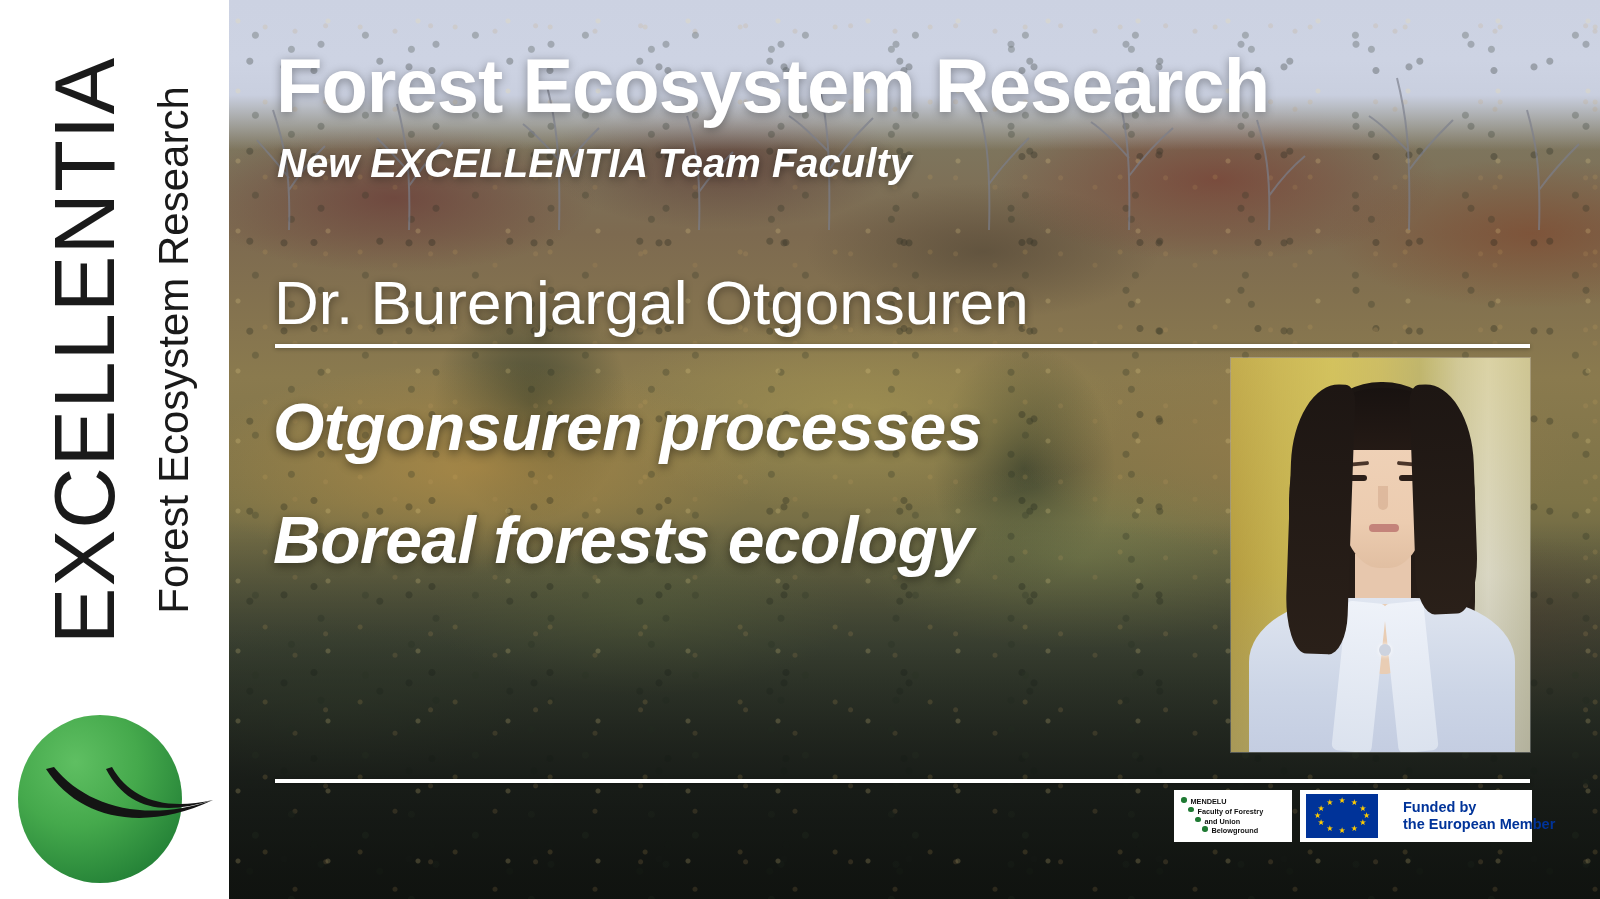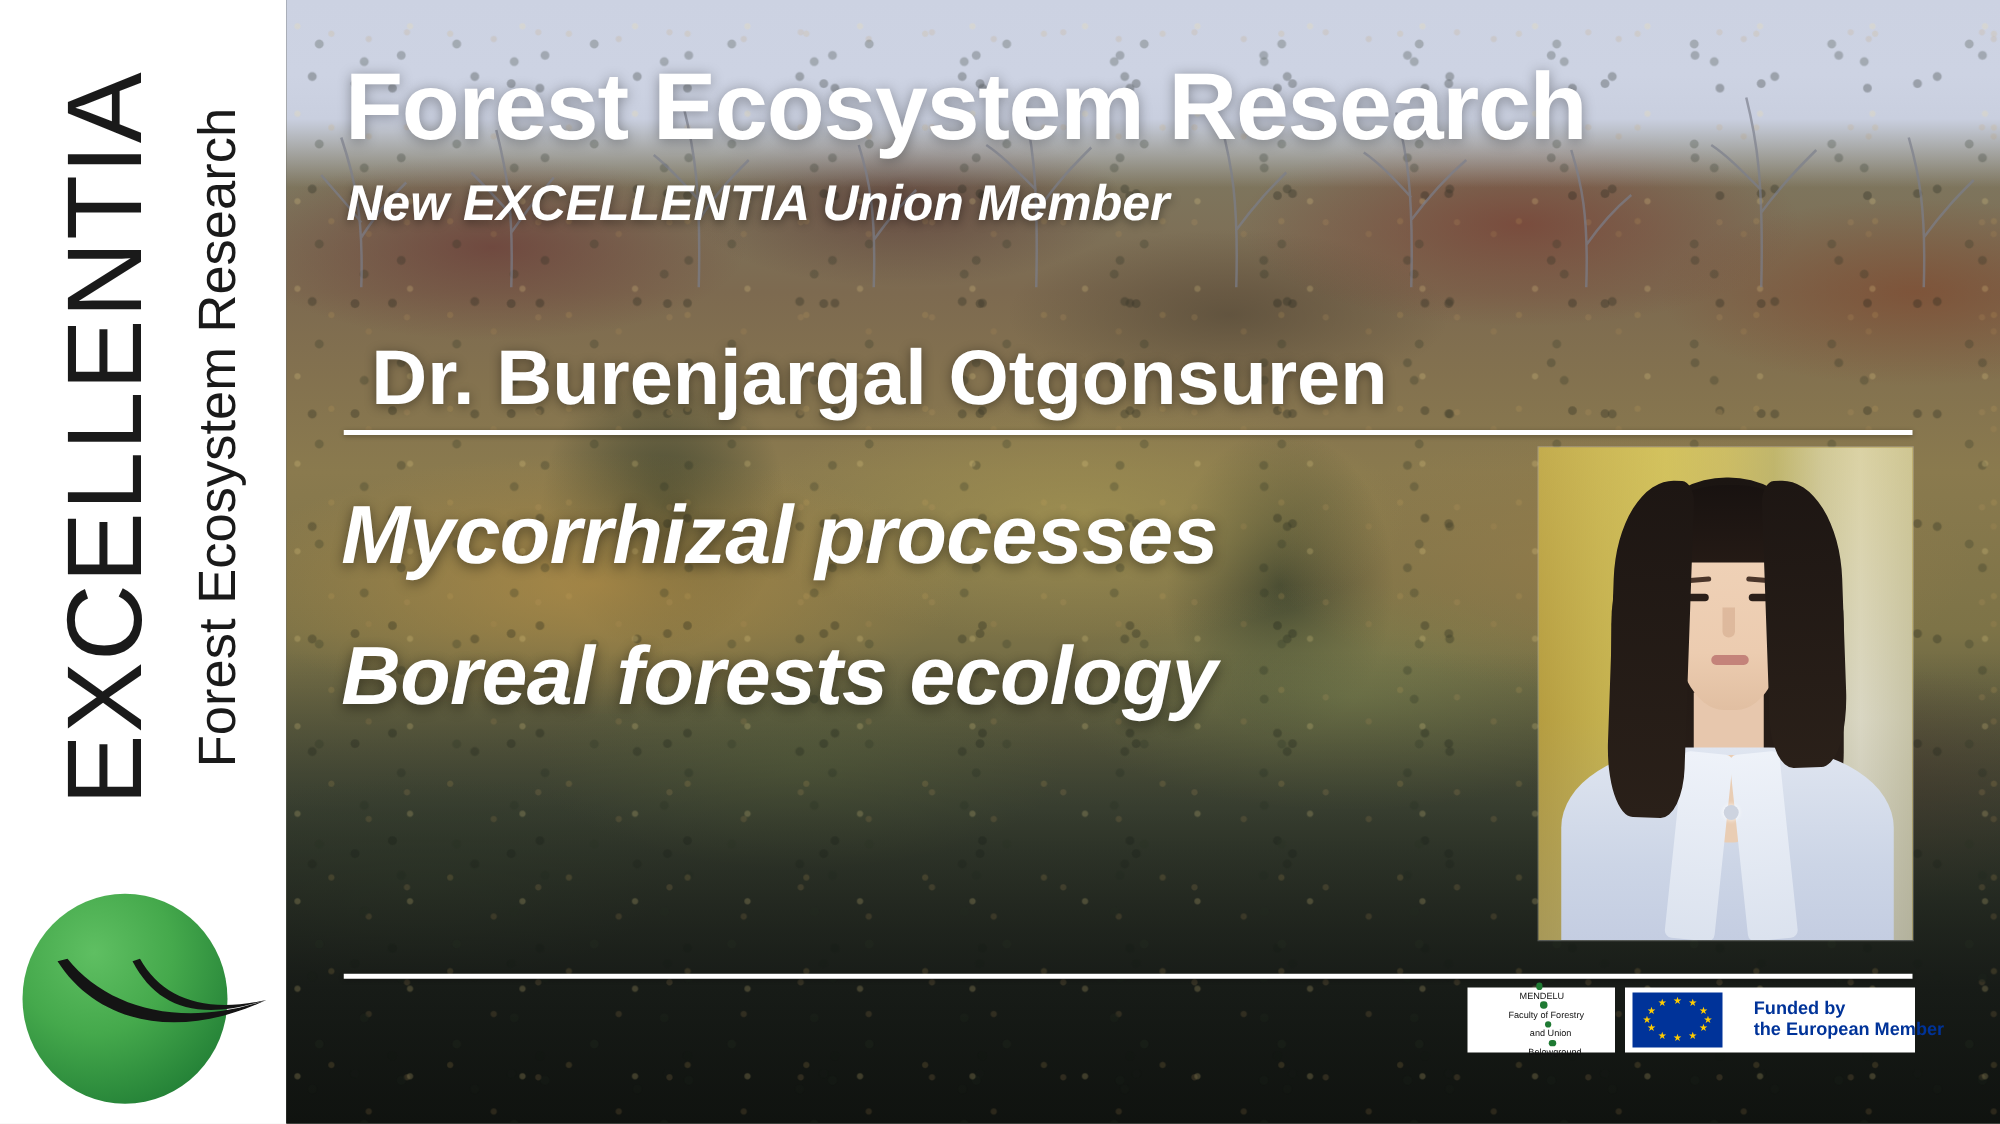--- a/index.html
+++ b/index.html
@@ -152,25 +152,24 @@
     font-style:italic;
     line-height:1;
     text-shadow:0 2px 8px rgba(0,0,0,.4);
     white-space:nowrap;
   }
 
   .person-name {
     position:absolute; left:45px; top:272px;
     color:#ffffff;
     font-size:62px;
-    font-weight:bold;
+    font-weight:normal;
     line-height:1;
     text-shadow:0 2px 9px rgba(0,0,0,.4);
     white-space:nowrap;
-    margin-left:23px;
   }
   .rule-top {
     position:absolute; left:46px; top:344px;
     width:1255px; height:4px;
     background:#ffffff;
     box-shadow:0 1px 4px rgba(0,0,0,.3);
   }
 
   .topics {
     position:absolute; left:44px; top:392px;
@@ -330,23 +329,23 @@
     display:flex; align-items:stretch; gap:8px;
     z-index:7;
   }
   .mendelu {
     background:#ffffff;
     width:118px; height:52px;
     padding:5px 6px 4px 7px;
     display:flex; flex-direction:column; justify-content:center;
   }
   .mendelu .line {
-    display:flex; align-items:center;
-    font-size:7.3px; font-weight:normal; color:#111111;
-    line-height:1.32; white-space:nowrap;flex-direction:column;
+    display:flex; 
+    font-size:7.3px; font-weight:bold; color:#111111;
+    line-height:1.32; white-space:nowrap;
   }
   .mendelu .dot {
     width:5.5px; height:5.5px; border-radius:50%;
     background:#1f7a33; flex:0 0 5.5px; margin-right:4px;
   }
   .mendelu .l2 { padding-left:7px; }
   .mendelu .l3 { padding-left:14px; }
   .mendelu .l4 { padding-left:21px; }
 
   .eu {
@@ -422,28 +421,28 @@
         <path d="M1040 230 C1042 172, 1036 146, 1028 120 M1040 196 C1054 176, 1064 166, 1076 156"></path>
         <path d="M1180 230 C1182 142, 1176 110, 1168 78 M1180 170 C1198 146, 1210 134, 1224 120 M1180 152 C1162 134, 1152 124, 1140 116"></path>
         <path d="M1310 230 C1312 166, 1306 138, 1298 110 M1310 190 C1326 168, 1338 156, 1350 144"></path>
       </g>
     </svg>
 
     <div class="content">
 
       <h1 class="title">Forest Ecosystem Research</h1>
 
-      <h2 class="subtitle">New EXCELLENTIA Union Member</h2>
+      <h2 class="subtitle">New EXCELLENTIA Team Faculty</h2>
 
       <div class="person-name">Dr. Burenjargal Otgonsuren</div>
 
       <div class="rule-top"></div>
 
       <div class="topics">
-        <div class="topic">Mycorrhizal processes</div>
+        <div class="topic">Otgonsuren processes</div>
         <div class="topic">Boreal forests ecology</div>
       </div>
 
       <div class="rule-bottom"></div>
     </div>
 
     <figure class="portrait">
       <div class="portrait-bg"></div>
       <div class="p-hair-back"></div>
       <div class="p-neck"></div>

